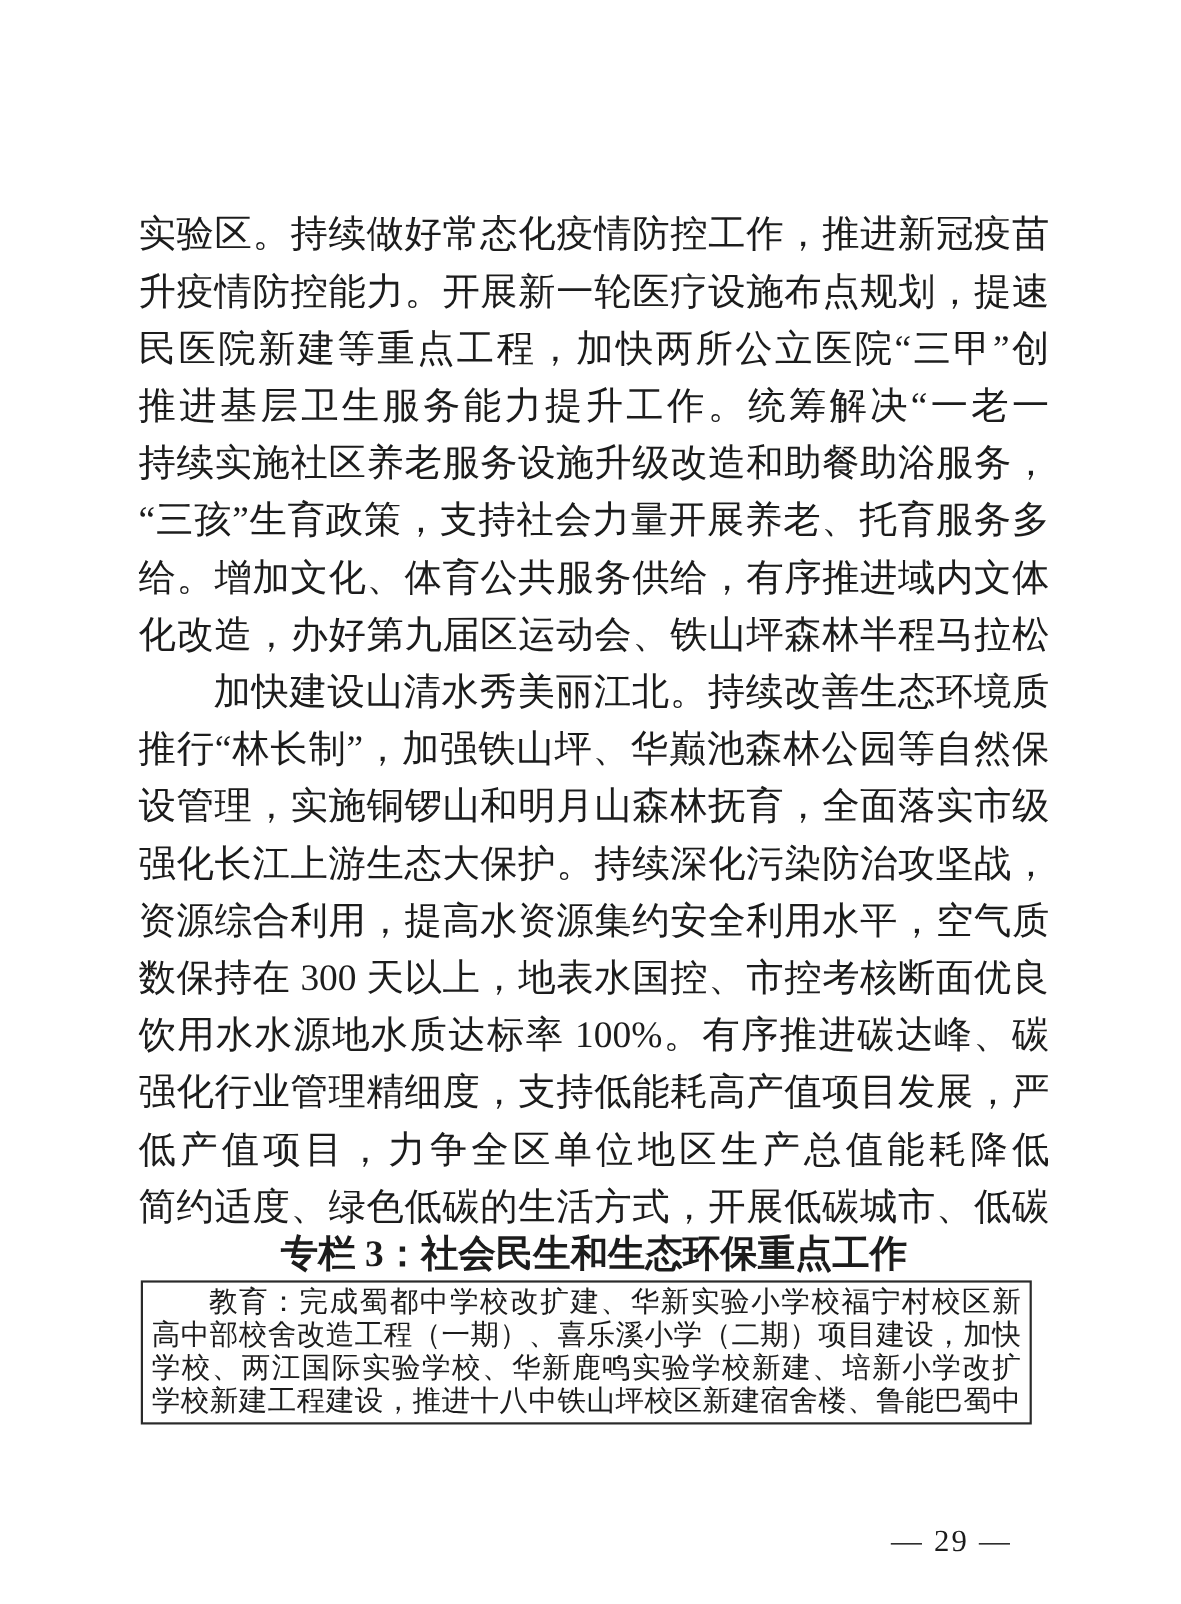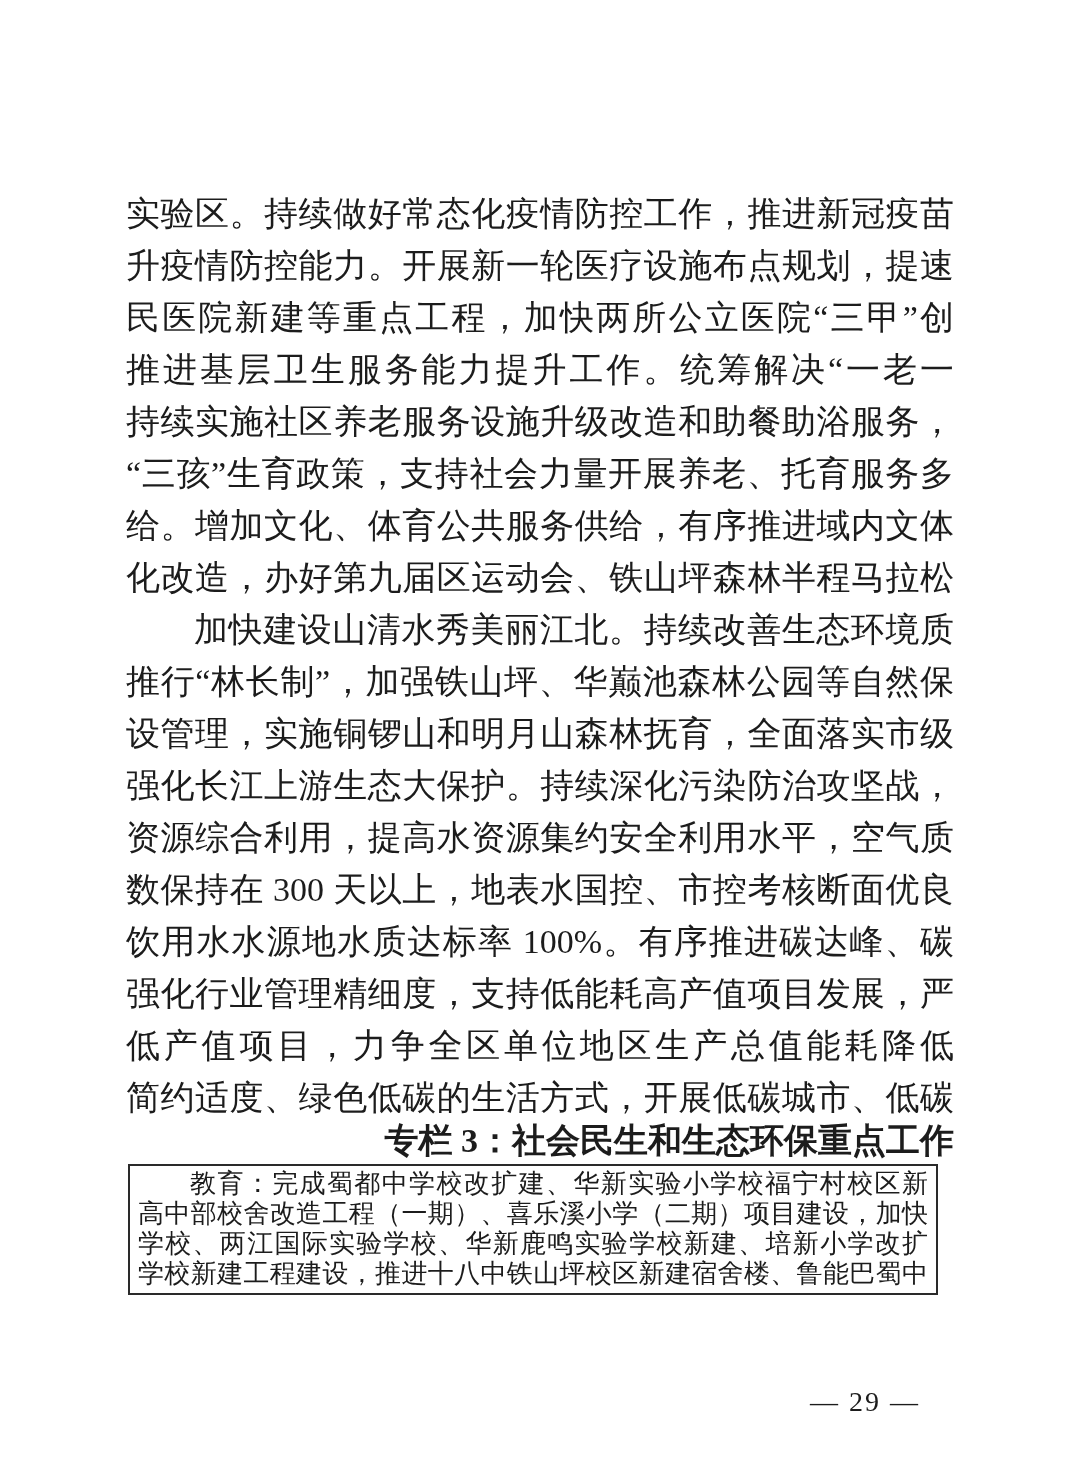--- a/index.html
+++ b/index.html
@@ -38,21 +38,21 @@
     text-indent: 68px;
   }
   .column-title {
     position: absolute;
     left: 126px;
     top: 1120px;
     width: 828px;
     font-size: 34px;
     line-height: 42px;
     font-weight: bold;
-    text-align: right;
+    text-align: center;
     white-space: nowrap;
   }
   .column-box {
     position: absolute;
     left: 128px;
     top: 1164px;
     width: 810px;
     box-sizing: border-box;
     border: 2px solid #2a2a2a;
     padding: 3px 8px 4px 8px;

